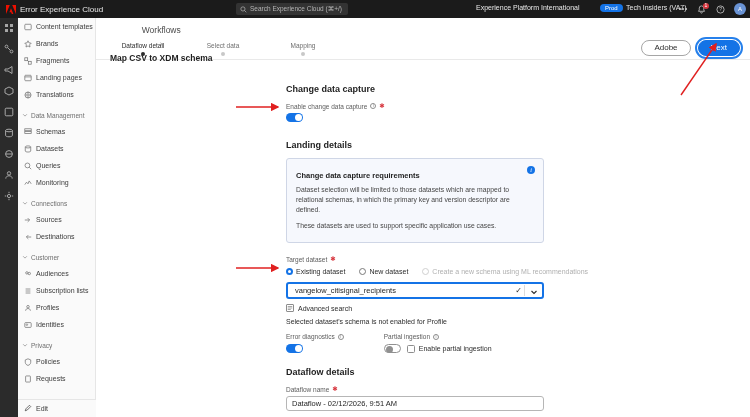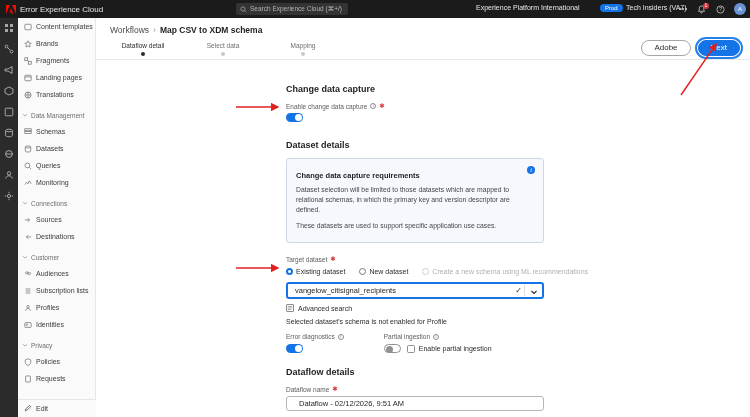--- a/index.html
+++ b/index.html
@@ -94,21 +94,21 @@
   
   .main {
     position:absolute; top:18px; left:96px; width:654px; height:399px;
     background:#ffffff; overflow:hidden;
   }
   .wf-header {
     position:relative; height:42px; border-bottom:1px solid #e9e9e9;
   }
   .crumbs {
     position:absolute; left:14px; top:7px; font-size:8.5px; color:#4b4b4b;
-    display:flex; align-items:center; gap:4px;
+    display:flex; align-items:center; gap:4px;flex-direction:column;
   }
   .crumbs .sep { color:#9a9a9a; }
   .crumbs .cur { color:#1f1f1f; font-weight:bold; }
   .steps {
     position:absolute; left:20px; top:24px; display:flex; gap:26px;
   }
   .step { font-size:6.5px; color:#6e6e6e; text-align:center; width:54px; }
   .step .dot {
     width:4px; height:4px; border-radius:50%; background:#c8c8c8; margin:3px auto 0;
   }
@@ -182,21 +182,21 @@
 
   .two-col { display:flex; gap:40px; margin-top:8px; }
   .col .field-label { margin-bottom:4px; }
 
   .check-row { display:flex; align-items:center; gap:4px; font-size:7px; color:#2c2c2c; margin-top:3px; }
   .cb { width:8px; height:8px; border:1px solid #8d8d8d; border-radius:1.5px; background:#fff; }
 
   .text-input {
     width:258px; height:15px; border:1px solid #b6b6b6; border-radius:3px;
     background:#fff; font-size:7.5px; color:#1f1f1f;
-    display:flex; align-items:center; padding-left:12px;text-align:right;
+    display:flex; align-items:center; padding-left:5px;text-align:right;
   }
   .ann-svg { position:absolute; left:0; top:0; width:750px; height:417px; pointer-events:none; }
 </style>
 </head>
 <body>
 
 <div class="topbar">
   <div class="adobe-logo">
     <svg width="10" height="9" viewBox="0 0 10 9">
         <path d="M6.2 0H10v9L6.2 0zM3.8 0H0v9L3.8 0zM5 3.3L7.4 9H5.8l-.7-1.8H3.4L5 3.3z" fill="#EB1000"></path>
@@ -528,21 +528,21 @@
 
       <div class="field-label">
         <span>Enable change data capture</span>
         <span class="info-i">i</span>
         <span class="req">✱</span>
       </div>
       <div class="toggle">
           <span class="knob"></span>
         </div>
 
-      <div class="sec-title" style="margin-top:18px;">Dataset details</div>
+      <div class="sec-title" style="margin-top:18px;">Landing details</div>
 
       <div class="callout">
         <div class="icon-info">i</div>
         <h4>Change data capture requirements</h4>
         <p>Dataset selection will be limited to those datasets which are mapped to relational schemas, in which the primary key and version descriptor are defined.</p>
         <p>These datasets are used to support specific application use cases.</p>
       </div>
 
       <div class="field-label" style="margin-top:12px;">
         <span>Target dataset</span>

